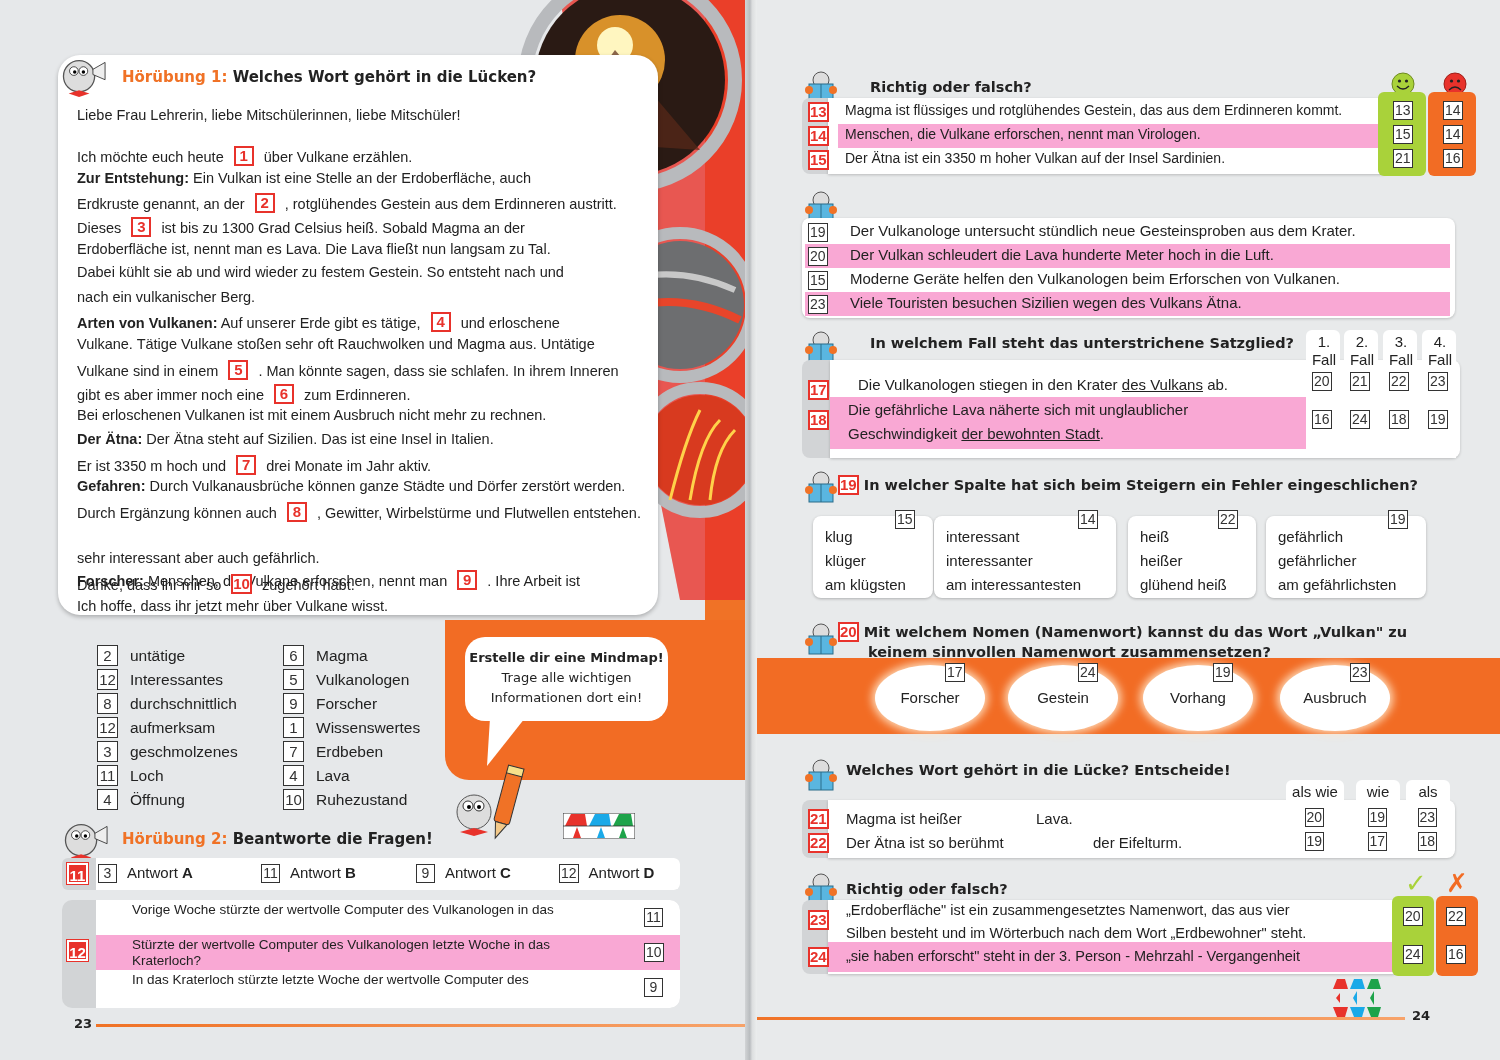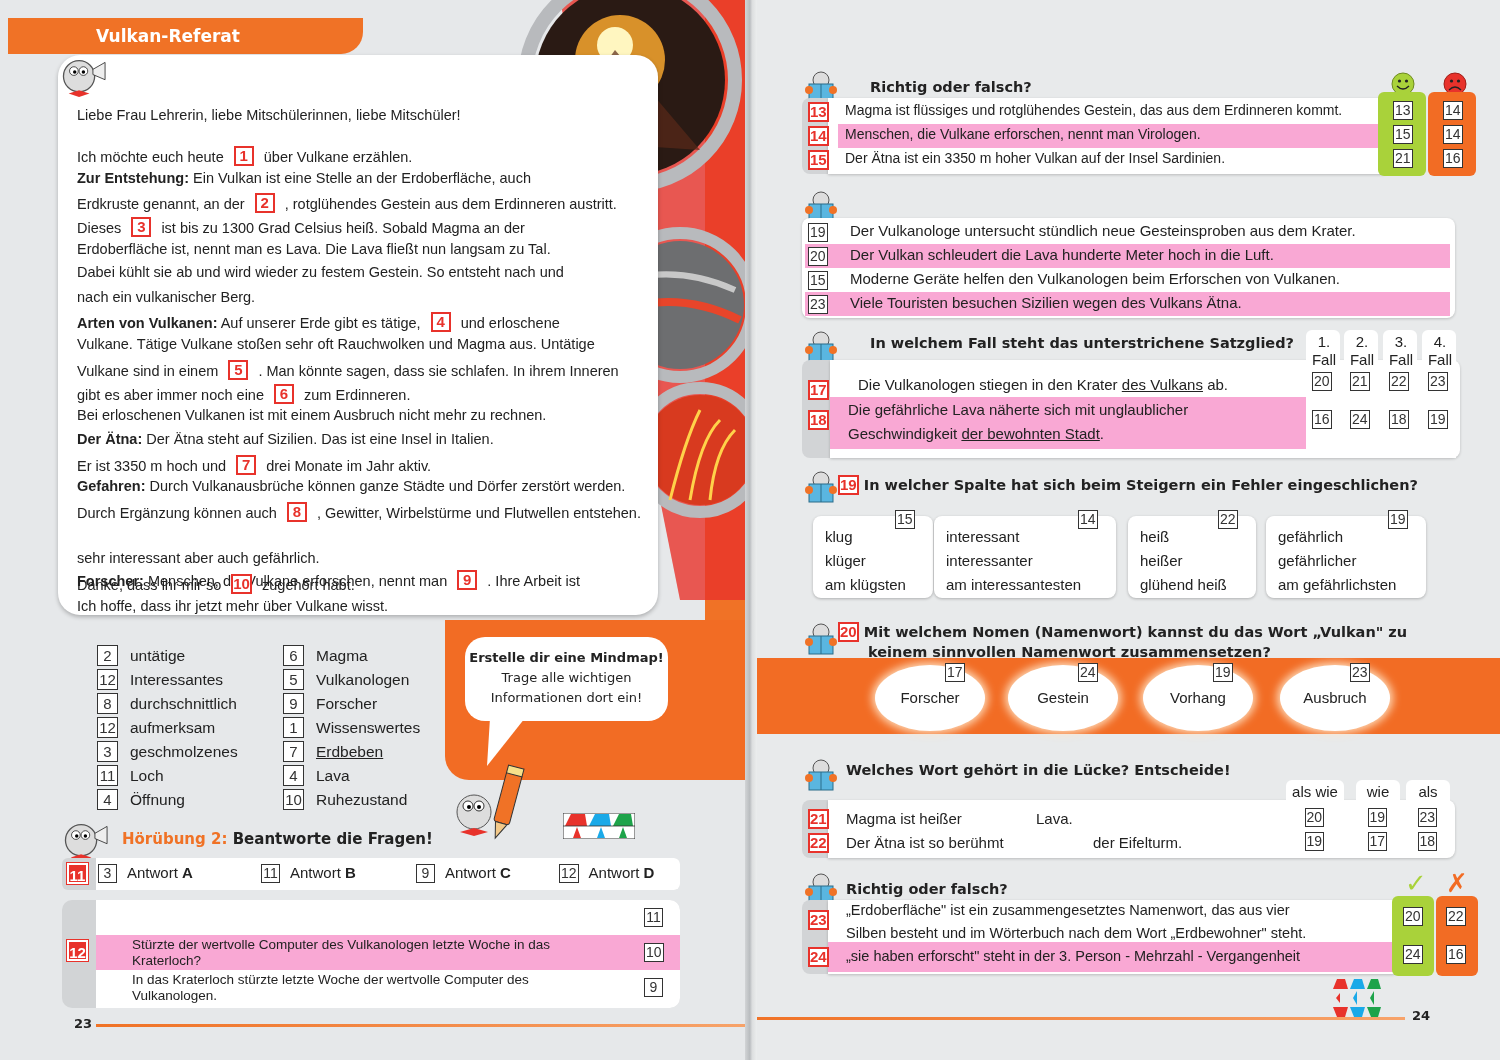--- a/index.html
+++ b/index.html
@@ -68,35 +68,36 @@
     <path d="M50 140 L115 50 L200 150 Z" fill="#5a2a18" opacity="0.7"></path>
     <circle cx="180" cy="305" r="72" fill="none" stroke="#b8babd" stroke-width="12"></circle>
     <circle cx="180" cy="305" r="64" fill="#6d6e70"></circle>
     <path d="M120 310 Q180 290 240 320" stroke="#e8452a" stroke-width="8" fill="none"></path>
     <path d="M125 280 Q180 265 235 290" stroke="#c8c8c8" stroke-width="6" fill="none"></path>
     <circle cx="200" cy="450" r="62" fill="none" stroke="#b8babd" stroke-width="12"></circle>
     <circle cx="200" cy="450" r="55" fill="#d83a1f"></circle>
     <path d="M170 500 Q185 440 200 410 M190 500 Q200 440 220 420 M210 500 Q215 450 235 430" stroke="#ffd24a" stroke-width="3" fill="none"></path>
   </svg>
 
-  <div class="abs title-bar">
-    <span>Vulkan-Referat</span>
-  </div>
 
   <div class="abs text-card"></div>
 
   <svg class="abs mascot" style="left:60px;top:52px;" viewBox="0 0 60 56">
     <circle cx="22" cy="26" r="18" fill="#ddd" stroke="#555" stroke-width="1.5"></circle>
     <circle cx="16" cy="20" r="5" fill="#fff" stroke="#333"></circle>
       <circle cx="27" cy="20" r="5" fill="#fff" stroke="#333"></circle>
     <circle cx="17" cy="21" r="2" fill="#000"></circle>
       <circle cx="27" cy="21" r="2" fill="#000"></circle>
     <path d="M38 18 L52 10 L52 30 L38 24 Z" fill="#eee" stroke="#333"></path>
     <path d="M10 46 L22 42 L34 46 L22 50 Z" fill="#e8322b"></path>
   </svg>
+  <div class="abs hb-title" style="left:122px;top:68px;">
+    <span class="or">Hörübung 1:</span>
+    <span>Welches Wort gehört in die Lücken?</span>
+  </div>
 
   <div id="textlines">
       <div class="textline" style="top: 107px;"><span>Liebe Frau Lehrerin, liebe Mitschülerinnen, liebe Mitschüler!</span></div>
       <div class="textline" style="top: 146px;"><span>Ich möchte euch heute </span><span class="rbox" style="margin: 0px 6px; vertical-align: 1px;">1</span><span> über Vulkane erzählen.</span></div>
       <div class="textline" style="top: 170px;"><b>Zur Entstehung:</b><span> Ein Vulkan ist eine Stelle an der Erdoberfläche, auch</span></div>
       <div class="textline" style="top: 193px;"><span>Erdkruste genannt, an der </span><span class="rbox" style="margin: 0px 6px; vertical-align: 1px;">2</span><span> , rotglühendes Gestein aus dem Erdinneren austritt.</span></div>
       <div class="textline" style="top: 217px;"><span>Dieses </span><span class="rbox" style="margin: 0px 6px; vertical-align: 1px;">3</span><span> ist bis zu 1300 Grad Celsius heiß. Sobald Magma an der</span></div>
       <div class="textline" style="top: 241px;"><span>Erdoberfläche ist, nennt man es Lava. Die Lava fließt nun langsam zu Tal.</span></div>
       <div class="textline" style="top: 264px;"><span>Dabei kühlt sie ab und wird wieder zu festem Gestein. So entsteht nach und</span></div>
       <div class="textline" style="top: 289px;"><span>nach ein vulkanischer Berg.</span></div>
@@ -123,21 +124,21 @@
         <div class="wl-item" style="left: 97px; top: 717px;"><span class="nbox">12</span><span>aufmerksam</span></div>
         <div class="wl-item" style="left: 97px; top: 741px;"><span class="nbox">3</span><span>geschmolzenes</span></div>
         <div class="wl-item" style="left: 97px; top: 765px;"><span class="nbox">11</span><span>Loch</span></div>
         <div class="wl-item" style="left: 97px; top: 789px;"><span class="nbox">4</span><span>Öffnung</span></div>
       </div>
     <div id="wl2">
         <div class="wl-item" style="left: 283px; top: 645px;"><span class="nbox">6</span><span>Magma</span></div>
         <div class="wl-item" style="left: 283px; top: 669px;"><span class="nbox">5</span><span>Vulkanologen</span></div>
         <div class="wl-item" style="left: 283px; top: 693px;"><span class="nbox">9</span><span>Forscher</span></div>
         <div class="wl-item" style="left: 283px; top: 717px;"><span class="nbox">1</span><span>Wissenswertes</span></div>
-        <div class="wl-item" style="left: 283px; top: 741px; text-decoration: underline;"><span class="nbox">7</span><span>Erdbeben</span></div>
+        <div class="wl-item" style="left: 283px; top: 741px;"><span class="nbox">7</span><span>Erdbeben</span></div>
         <div class="wl-item" style="left: 283px; top: 765px;"><span class="nbox">4</span><span>Lava</span></div>
         <div class="wl-item" style="left: 283px; top: 789px;"><span class="nbox">10</span><span>Ruhezustand</span></div>
       </div>
   </div>
 
   <div class="abs orange-panel"></div>
   <div class="abs bubble">
     <div><b>Erstelle dir eine Mindmap!</b></div>
     <div>Trage alle wichtigen</div>
     <div>Informationen dort ein!</div>
@@ -190,30 +191,30 @@
         <div class="abs sans" style="left: 165px; top: 6px; font-size: 15px; white-space: nowrap;"><span class="nbox" style="margin-right: 10px;">11</span><span>Antwort</span> <b>B</b></div>
         <div class="abs sans" style="left: 320px; top: 6px; font-size: 15px; white-space: nowrap;"><span class="nbox" style="margin-right: 10px;">9</span><span>Antwort</span> <b>C</b></div>
         <div class="abs sans" style="left: 463px; top: 6px; font-size: 15px; white-space: nowrap;"><span class="nbox" style="margin-right: 10px;">12</span><span>Antwort</span> <b>D</b></div>
       </div>
   </div>
 
   <div class="abs q12">
     <span class="qbadge abs" style="left:5px;top:40px;">12</span>
     <div class="q12-inner" id="q12options">
         <div class="abs sans" style="left: 0px; top: 0px; width: 584px; height: 35px; font-size: 13.5px; line-height: 16px; padding-left: 36px; padding-top: 2px;">
+          <div>Vorige Woche stürzte der wertvolle Computer des Vulkanologen in das</div>
           <span class="nbox abs" style="left: 548px; top: 8px;">11</span>
         </div>
         <div class="abs sans hl" style="left: 0px; top: 35px; width: 584px; height: 35px; font-size: 13.5px; line-height: 16px; padding-left: 36px; padding-top: 2px;">
           <div>Stürzte der wertvolle Computer des Vulkanologen letzte Woche in das</div>
           <div>Kraterloch?</div>
           <span class="nbox abs" style="left: 548px; top: 8px;">10</span>
         </div>
         <div class="abs sans" style="left: 0px; top: 70px; width: 584px; height: 35px; font-size: 13.5px; line-height: 16px; padding-left: 36px; padding-top: 2px;">
           <div>In das Kraterloch stürzte letzte Woche der wertvolle Computer des</div>
-          <div>Vulkanologen.</div>
           <span class="nbox abs" style="left: 548px; top: 8px;">9</span>
         </div>
       </div>
   </div>
 
   <span class="pagenum" style="left:74px;top:1016px;">23</span>
   <div class="footer-line" style="left:96px;top:1024px;width:654px;"></div>
 </div>
 
 <div class="spine"></div>

